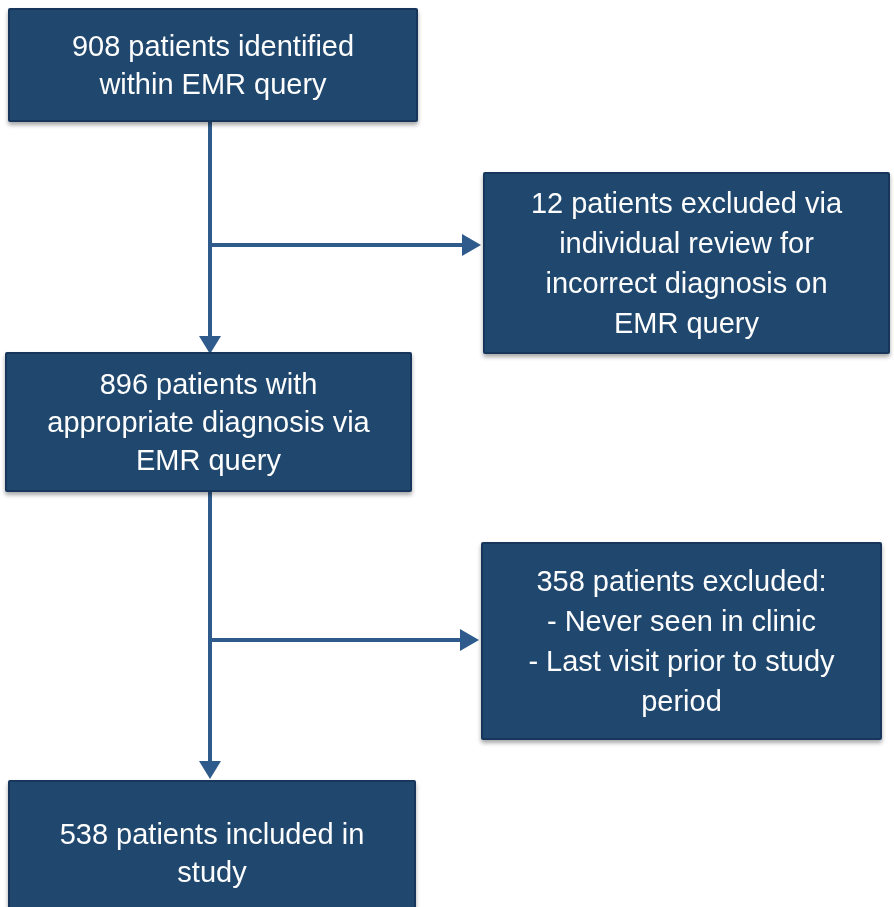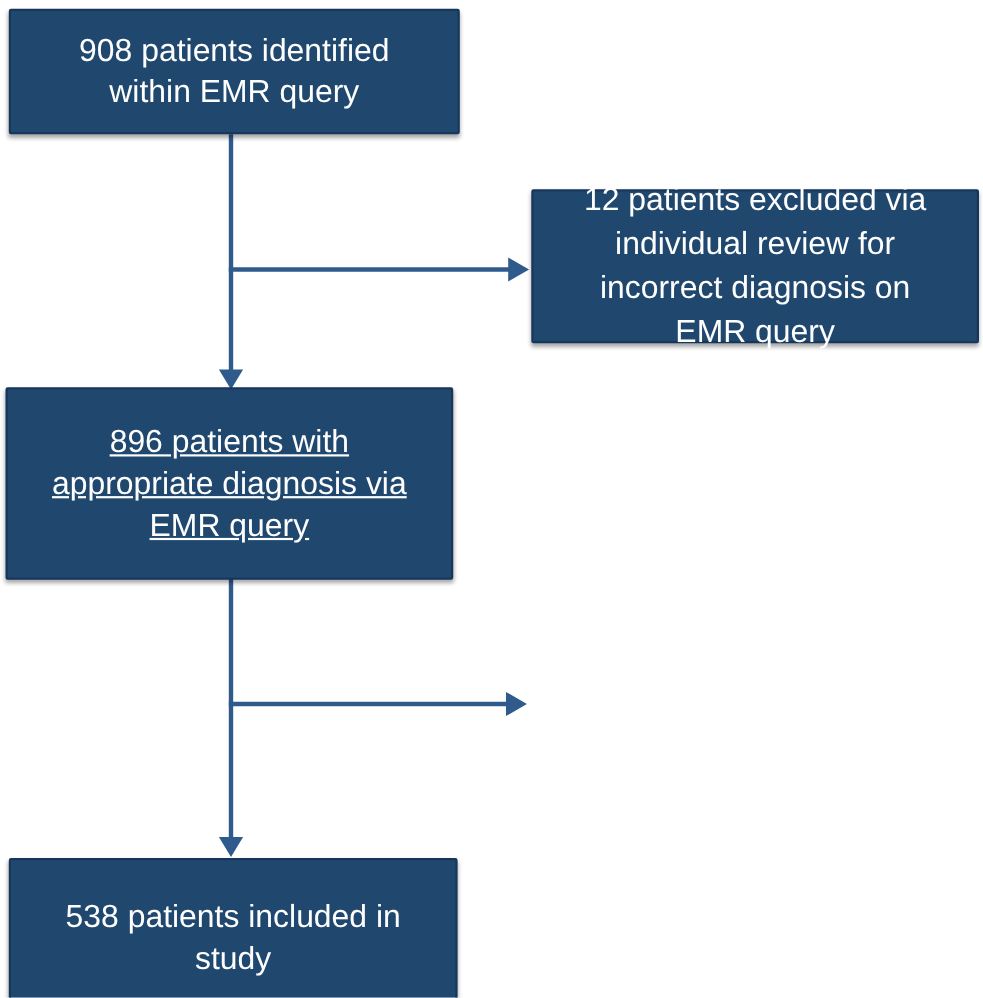--- a/index.html
+++ b/index.html
@@ -34,22 +34,22 @@
     display: flex;
     align-items: center;
     justify-content: center;
     text-align: center;
     font-size: 29px;
     line-height: 38px;
     white-space: pre-line;
     padding: 4px 8px;
   }
   .node-identified   { left: 8px;   top: 8px;   width: 410px; height: 114px; }
-  .node-excluded-review { left: 483px; top: 172px; width: 407px; height: 140px; line-height: 40px; }
-  .node-appropriate  { left: 5px;   top: 352px; width: 407px; height: 175px; text-decoration: underline; }
+  .node-excluded-review { left: 483px; top: 172px; width: 407px; height: 182px; line-height: 40px; }
+  .node-appropriate  { left: 5px;   top: 352px; width: 407px; height: 140px; }
   .node-excluded-clinic { left: 481px; top: 542px; width: 401px; height: 198px; line-height: 40px; }
   .node-included     { left: 8px;   top: 780px; width: 408px; height: 145px; }
 </style>
 </head>
 <body>
 
 <div class="canvas">
 
   <svg class="connectors" viewBox="0 0 894 907" xmlns="http://www.w3.org/2000/svg">
 
@@ -85,19 +85,25 @@
 incorrect diagnosis on
 EMR query</span>
   </div>
 
   <div class="node node-appropriate">
     <span>896 patients with
 appropriate diagnosis via
 EMR query</span>
   </div>
 
+  <div class="node node-excluded-clinic">
+    <span>358 patients excluded:
+- Never seen in clinic
+- Last visit prior to study
+period</span>
+  </div>
 
   <div class="node node-included">
     <span>538 patients included in
 study</span>
   </div>
 
 </div>
 
 </body></html>

